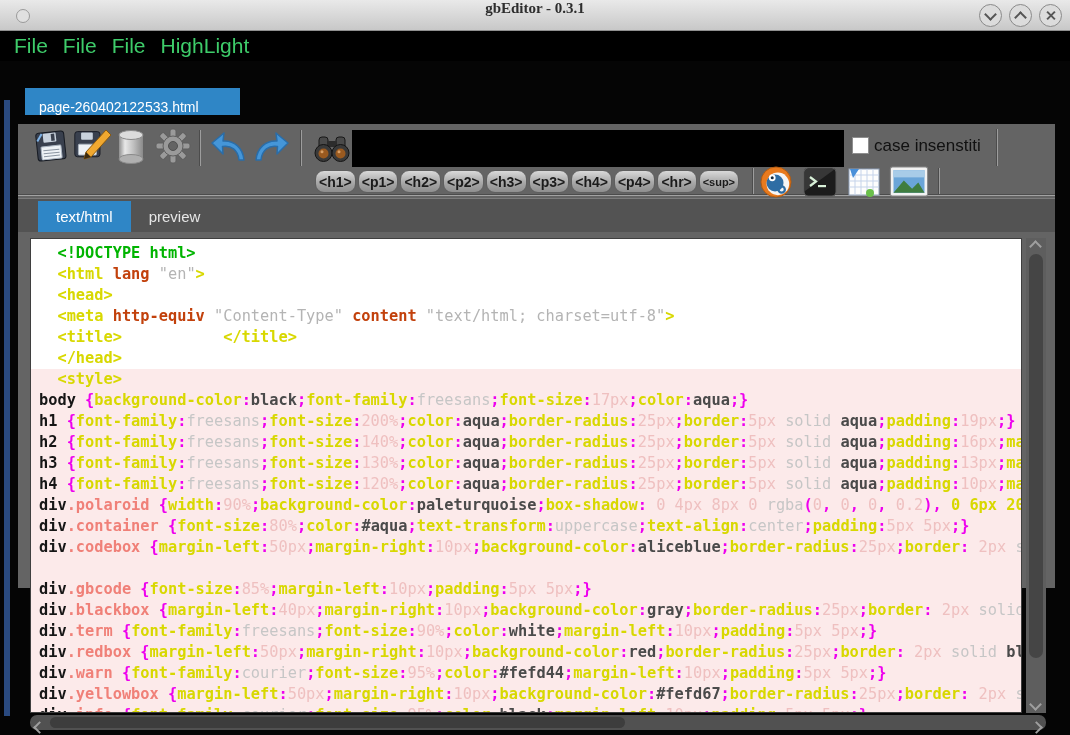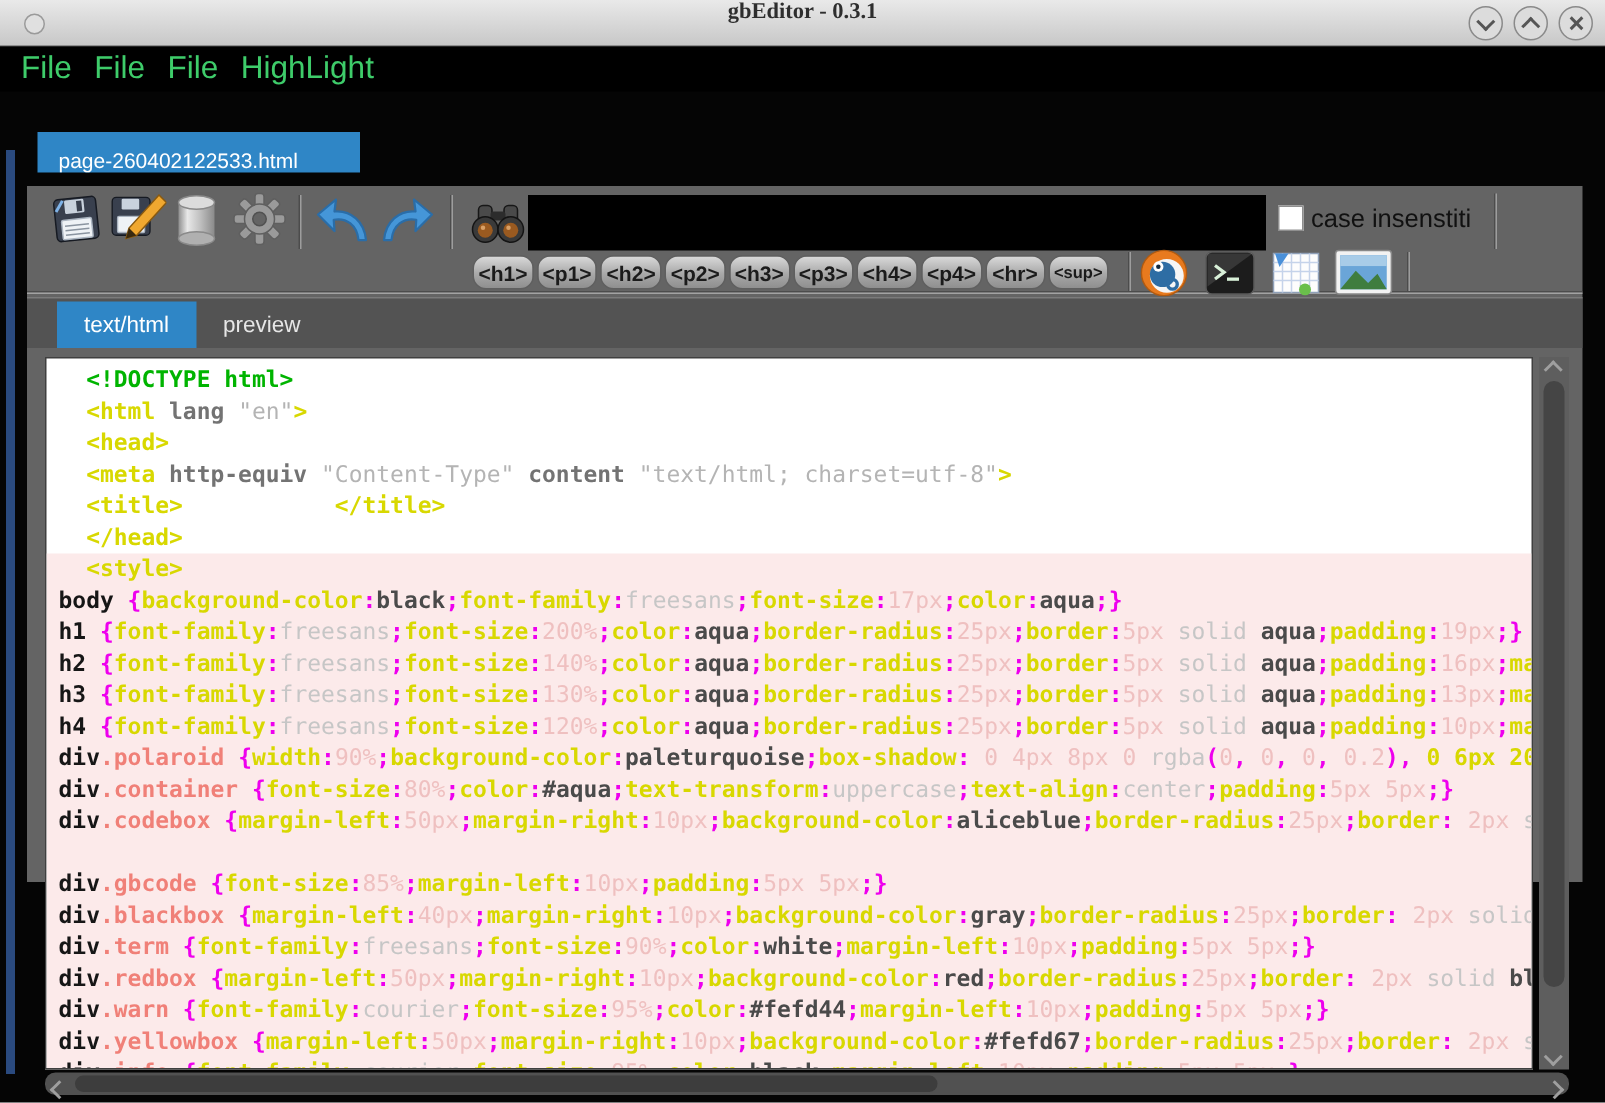--- a/index.html
+++ b/index.html
@@ -56,21 +56,21 @@
   .vtab{height:31px;padding:0 18px;font-size:15px;color:#e6e6e6;display:flex;align-items:center;}
   .vtab.active{background:var(--accent,#2f86c6);color:#fff;}
   
   .codebox{position:absolute;left:12px;top:114px;width:992px;height:475px;background:#ffffff;
     border:1px solid #3f3f3f;box-sizing:border-box;overflow:hidden;display:flex;flex-direction:column;}
   .code{font-family:"DejaVu Sans Mono", monospace;font-size:15.3px;font-weight:bold;
     line-height:21px;white-space:pre;padding:4px 0 0 8px;}
   .code-css{background:var(--css-bg,#fceaea);flex:1;padding-top:0;}
   .tk-g{color:#00b400;}
   .tk-t{color:#d8d800;}
-  .tk-a{color:#737373;}
+  .tk-a{color:#c2410c;}
   .tk-s{color:#b4b4b4;font-weight:normal;}
   .tk-p{color:#333;}
   .tk-sel{color:#161616;}
   .tk-cls{color:#f08078;}
   .tk-pr{color:#d8d800;}
   .tk-pu{color:#ee00ee;}
   .tk-v{color:#4a4a4a;}
   .tk-n{color:#efc0c0;font-weight:normal;}
   .tk-w{color:#c6c6c6;font-weight:normal;}
   

